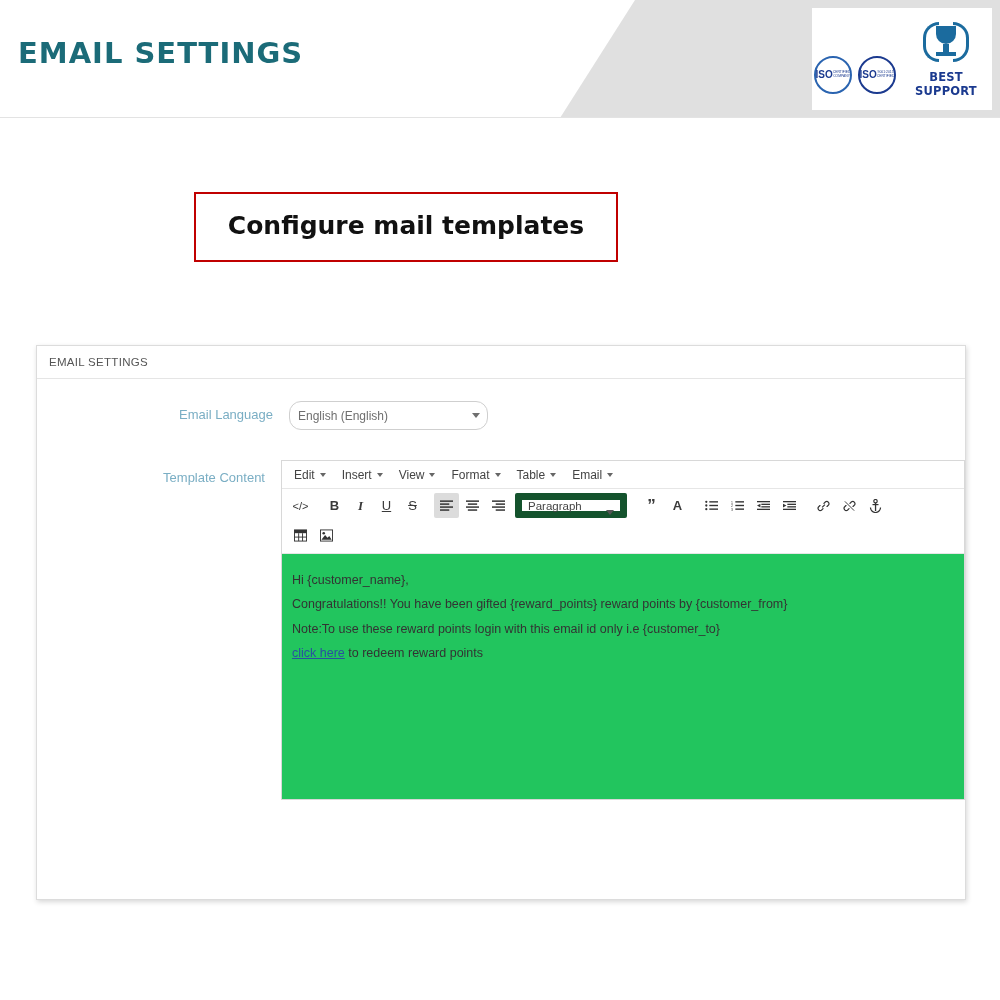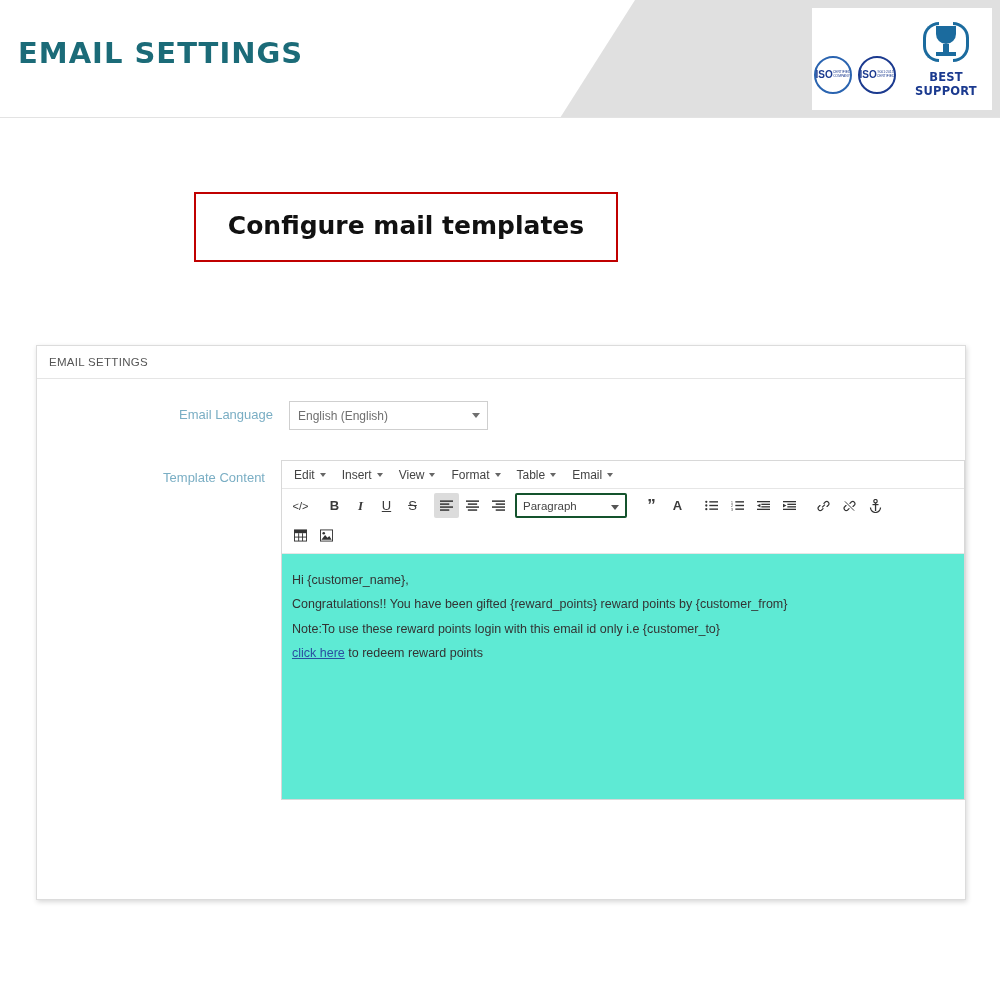--- a/index.html
+++ b/index.html
@@ -215,21 +215,21 @@
     width: 199px;
   }
   select.styled, .fake-select {
     width: 199px;
     height: 29px;
     border: 1px solid #cfcfcf;
     background: #fff;
     color: #6f6f6f;
     font-size: 12px;
     padding: 0 24px 0 8px;
-    border-radius: 0;
+    border-radius: 12px;
     appearance: none;
     -webkit-appearance: none;
     display: flex;
     align-items: center;
     font-family: "Liberation Sans", sans-serif;
   }
   .select-caret {
     position: absolute;
     right: 8px; top: 12px;
     width: 0; height: 0;
@@ -247,21 +247,21 @@
     font-size: 12.5px;
     padding: 0 10px;
     border-radius: 2px;
     font-family: "Liberation Sans", sans-serif;
   }
 
   
   .editor {
     width: 708px;
     border: 1px solid #d8d8d8;
-    background: #5eead4;
+    background: #22c55e;
   }
   .menubar {
     display: flex;
     align-items: center;
     height: 28px;
     border-bottom: 1px solid #e6e6e6;
     padding-left: 4px;
     background: #fff;
   }
   .menu-item {
@@ -296,21 +296,21 @@
     color: #3a3a3a;
     border-radius: 2px;
     background: transparent;
     border: none;
     font-family: "Liberation Sans", sans-serif;
   }
   .tb-btn.active { background: #dcdcdc; }
   .tb-sep { width: 7px; }
   .tb-select {
     width: 112px; height: 25px;
-    border: 2px solid #14532d;
+    border: 7px solid #14532d;
     background: #fff;
     font-size: 11.5px;
     color: #444;
     display: flex; align-items: center;
     padding: 0 16px 0 6px;
     position: relative;
     border-radius: 2px;
     margin: 0 3px;
   }
   .tb-select .select-caret { top: 10px; right: 6px; border-top-color: #555; }

